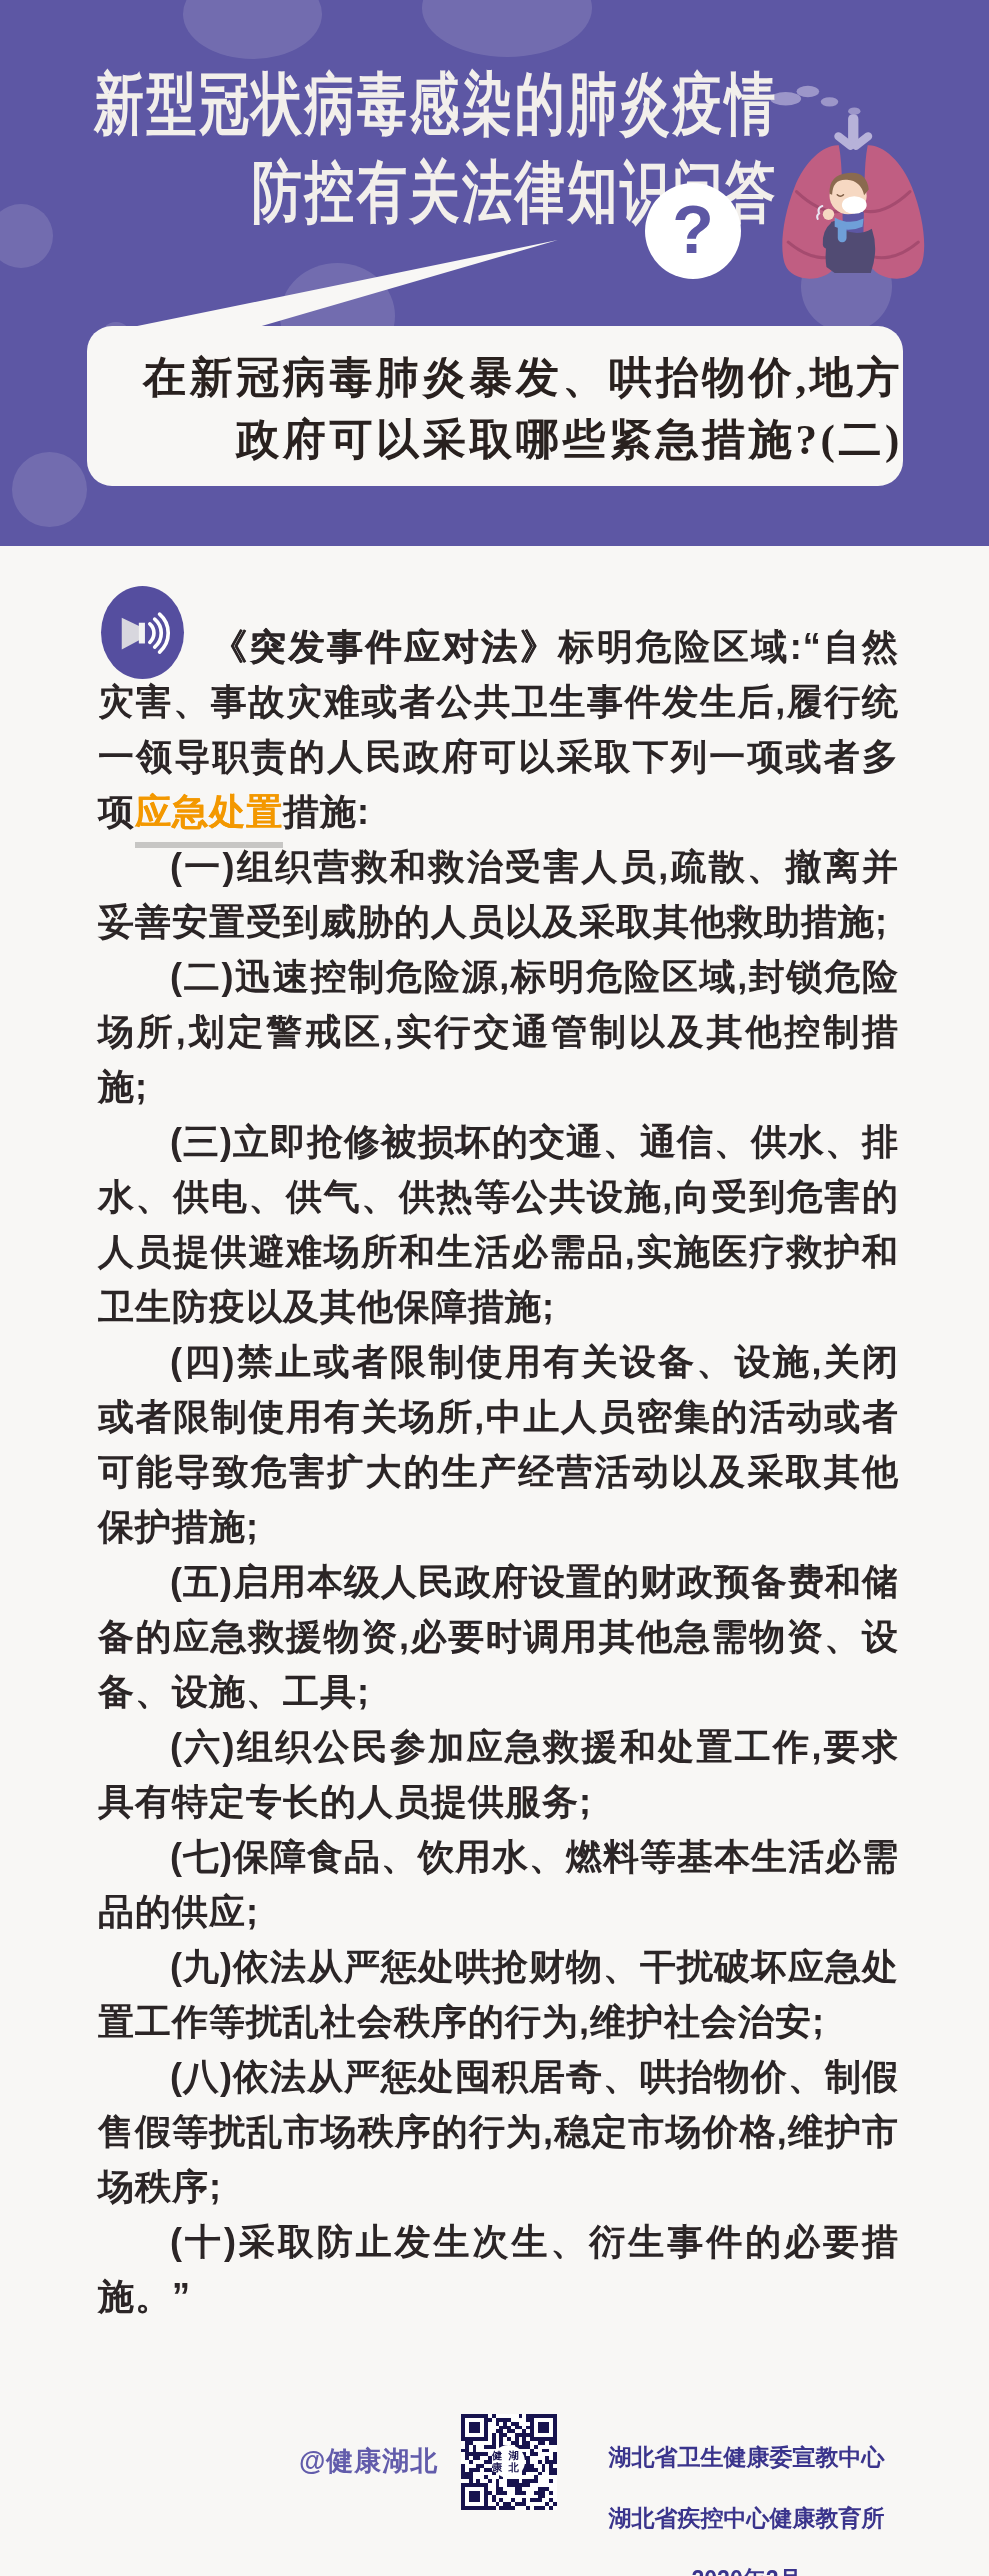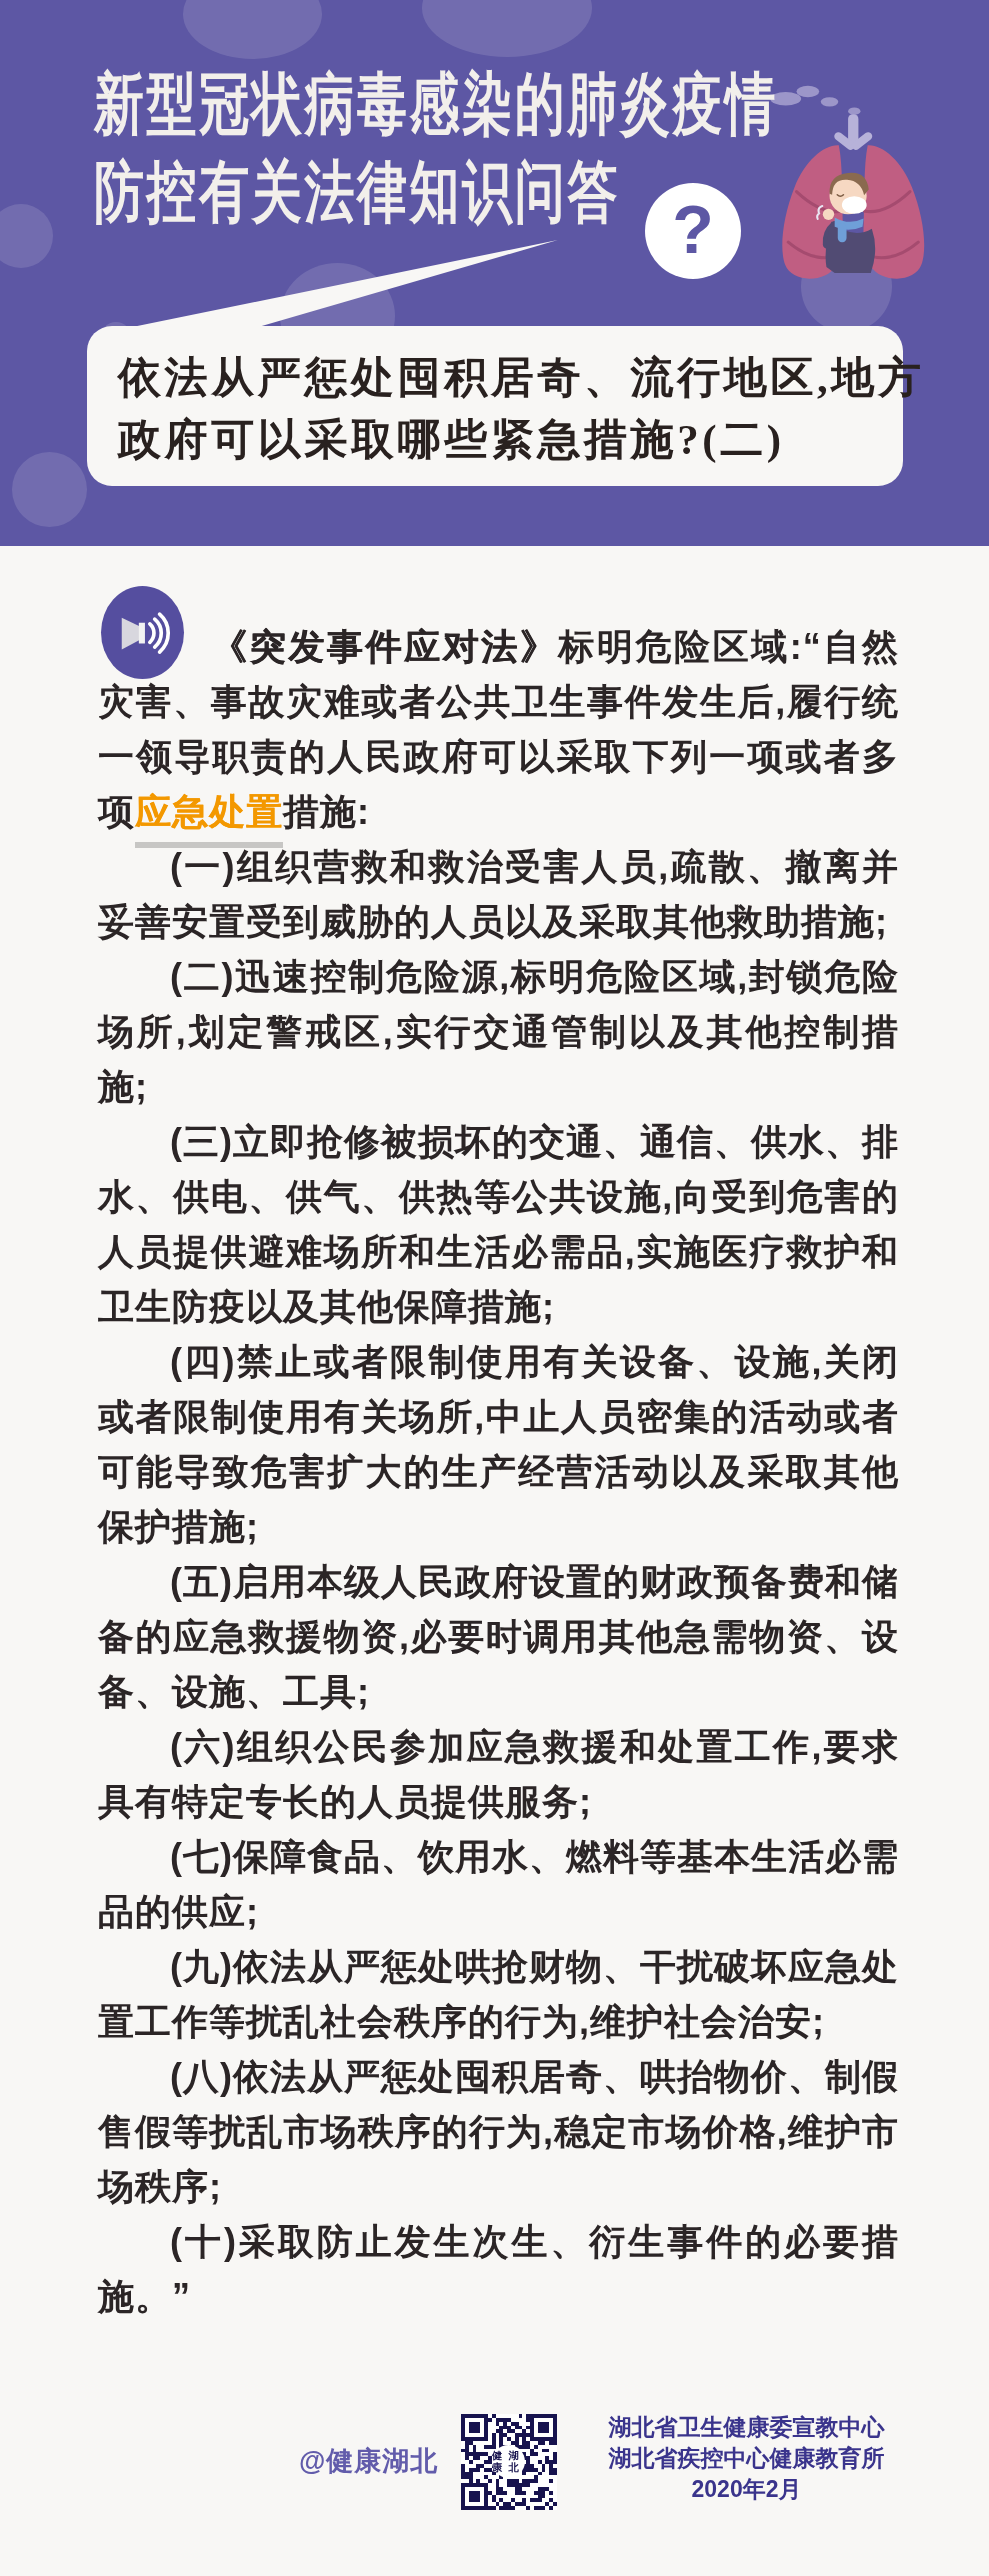--- a/index.html
+++ b/index.html
@@ -11,21 +11,21 @@
     --footer-indigo:#3a348c;
     --handle-purple:#625cab;
     --lung-pink:#c05e82;
   }
   *{margin:0;padding:0;box-sizing:border-box;}
   html,body{width:989px;background:#fff;}
   body{font-family:"Liberation Sans","DejaVu Sans",sans-serif;}
   .poster{position:relative;width:989px;height:2595px;background:var(--card-white);overflow:hidden;}
 
   
-  .header{position:absolute;left:0;top:0;width:989px;height:546px;background:var(--background-purple);overflow:hidden;}
+  .header{position:absolute;left:0;top:0;width:989px;height:546px;background:var(--background-purple);overflow:hidden;text-align:right;}
   .decor{position:absolute;background:rgba(255,255,255,.13);border-radius:50%;}
   .d1{left:183px;top:-31px;width:139px;height:90px;}
   .d2{left:422px;top:-41px;width:170px;height:98px;}
   .d3{left:100px;top:322px;width:32px;height:32px;}
   .d4{left:12.4px;top:452px;width:75px;height:75px;}
   .d5{left:280px;top:263px;width:115px;height:106px;}
   .d6{left:801px;top:241px;width:91px;height:91px;}
   .d7{left:-11.3px;top:204px;width:64px;height:64px;}
 
   .title{position:absolute;left:94px;top:61px;color:#f2efeb;font-weight:bold;
@@ -62,21 +62,21 @@
   
   .handle{position:absolute;left:299px;top:2443px;font-size:27px;font-weight:bold;color:var(--handle-purple);letter-spacing:1px;}
   .qr{position:absolute;left:461px;top:2414px;width:96px;height:96px;background:#fff;}
   .qr svg{width:96px;height:96px;display:block;}
   .qr-center{position:absolute;left:31px;top:31px;width:33px;height:33px;background:#fff;border-radius:50%;
              display:flex;flex-direction:row;align-items:center;justify-content:center;}
   .qr-center span{font-family:"Liberation Serif","DejaVu Serif",serif;font-weight:bold;color:#17134e;
                   font-size:10.3px;line-height:12px;letter-spacing:1px;}
   .org{position:absolute;left:592px;top:2412px;width:309px;text-align:center;
        font-size:23px;line-height:31px;font-weight:bold;color:var(--footer-indigo);}
-  .org div{white-space:nowrap;}
+  .org div{white-space:nowrap;margin-top:30px;}
 </style>
 </head>
 <body>
 
 <div class="poster">
 
   <div class="header">
     <div class="decor d1"></div>
     <div class="decor d2"></div>
     <div class="decor d3"></div>
@@ -120,21 +120,21 @@
       <div>防控有关法律知识问答</div>
     </div>
 
     <div class="qmark-circle">
       <span>?</span>
     </div>
 
     <div class="tail"></div>
 
     <div class="qbox">
-      <div class="qline">依法从严惩处囤积居奇、流行地区,地方</div>
+      <div class="qline">在新冠病毒肺炎暴发、哄抬物价,地方</div>
       <div class="qline">政府可以采取哪些紧急措施?(二)</div>
     </div>
   </div>
 
   <div class="speaker">
     <svg viewBox="0 0 100 100">
       <polygon points="16,26 46,40 46,62 16,78" fill="#d8d7de"></polygon>
       <rect x="44" y="34" width="10" height="34" fill="#f2f2f2"></rect>
       <path d="M62,36 a20,20 0 0 1 0,30" stroke="#ffffff" stroke-width="6" fill="none" stroke-linecap="round"></path>
       <path d="M70,28 a30,30 0 0 1 0,46" stroke="#ffffff" stroke-width="6" fill="none" stroke-linecap="round"></path>

